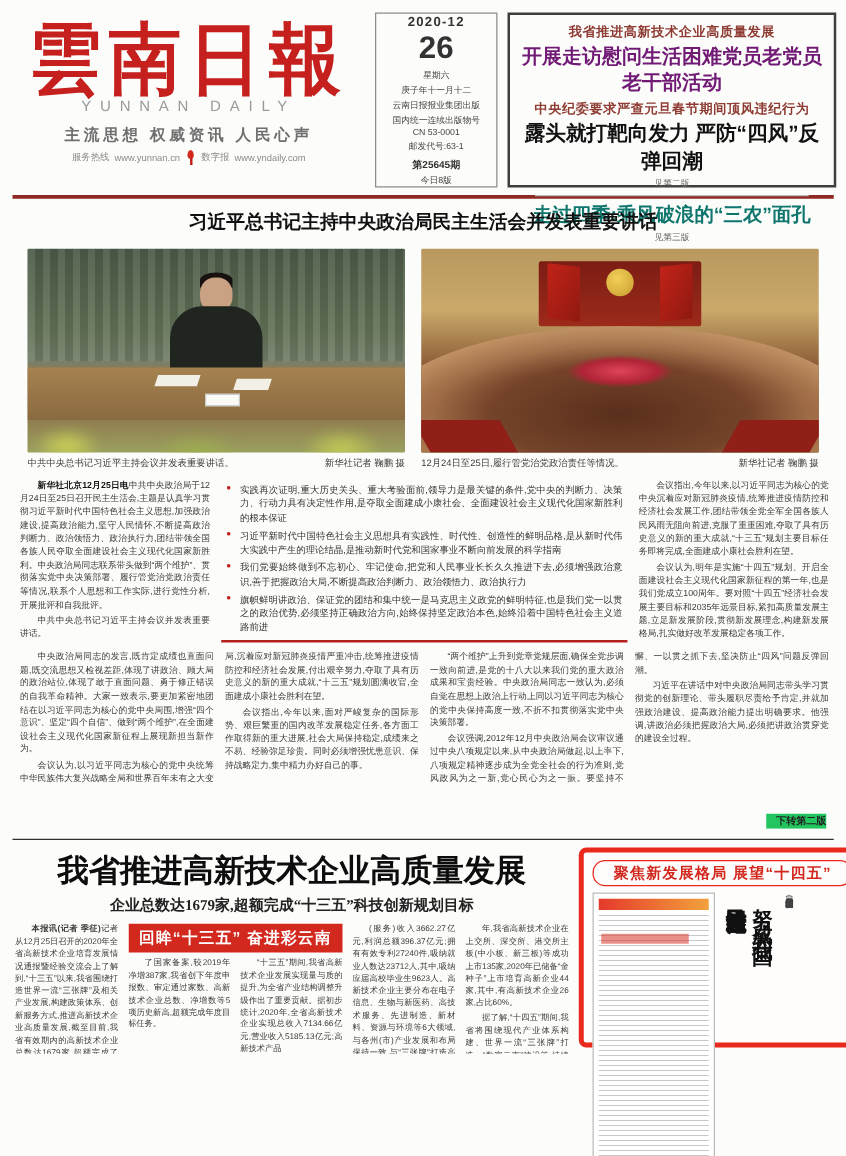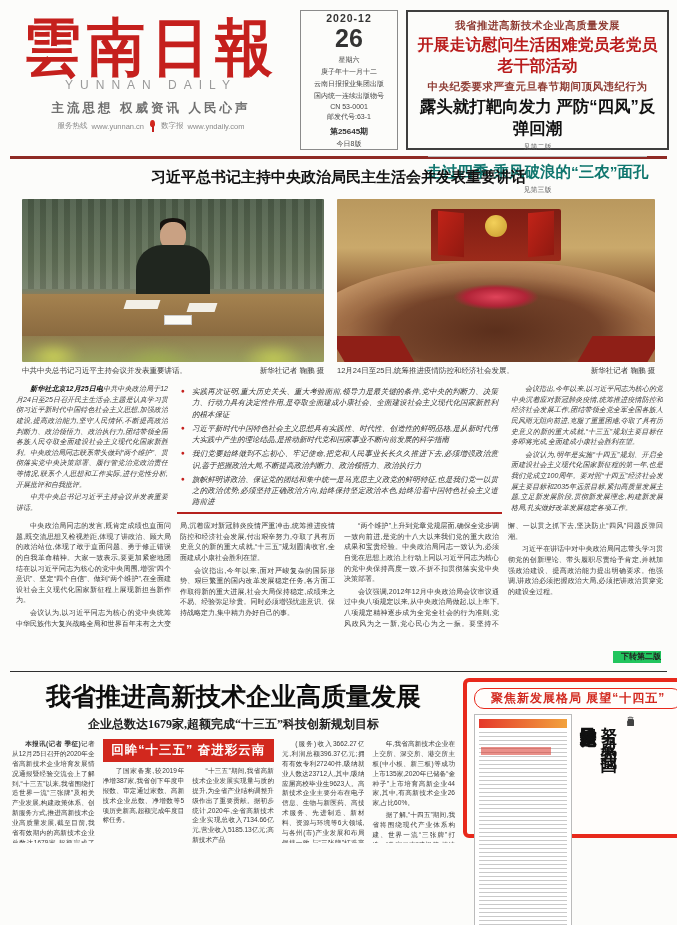--- a/index.html
+++ b/index.html
@@ -20,21 +20,21 @@
 
   .datebox{width:90px;border:1px solid #8b8b8b;padding:6px 3px;text-align:center;font-size:7.5px;color:#333;
            display:flex;flex-direction:column;justify-content:center;gap:2px;}
   .datebox .ym{font-size:10.5px;font-weight:bold;letter-spacing:1px;}
   .datebox .day{font-size:25px;font-weight:bold;line-height:1;margin-bottom:2px;}
   .datebox .small{font-size:7px;color:#444;}
   .datebox .issue{font-weight:bold;font-size:8px;margin-top:2px;}
 
   .topnews{flex:1;border:2px solid #3e3e3e;padding:7px 6px 4px;text-align:center;display:flex;flex-direction:column;justify-content:space-between;}
   .kicker-red{color:#8e3b33;font-weight:bold;font-size:10.5px;letter-spacing:.5px;}
-  .tn-h1{font-weight:900;font-size:16px;color:#b91c1c;letter-spacing:0;margin:2px 0 3px;}
+  .tn-h1{font-weight:900;font-size:16px;color:#701a75;letter-spacing:0;margin:2px 0 3px;}
   .tn-h2{font-weight:900;font-size:16.5px;color:#111;margin:2px 0 0;}
   .tn-ref{font-size:7px;color:#666;margin:2px 0;}
   .tn-div{border-top:1px solid #bbb;margin:2px 14px;}
   .tn-h3{font-weight:900;font-size:15.5px;color:#0f766e;margin:3px 0 0;}
 
   .red-rule{height:3px;background:#8e2a24;margin:2px 10px 0;}
 
   
   .lead-kicker{text-align:center;font-weight:bold;font-size:15px;color:#111;margin:9px 0 2px;}
   .lead-headline{text-align:center;font-weight:900;font-size:32px;line-height:1.16;color:#0d0d0d;
@@ -67,21 +67,21 @@
   .carpet.cl{left:0;transform:skewX(30deg);}
   .carpet.cr{right:0;transform:skewX(-30deg);}
 
   .captions{display:flex;gap:13px;padding:4px 10px 0 22px;font-size:7.5px;color:#3c3c3c;}
   .cap{display:flex;justify-content:space-between;}
   .cap.c1{width:302px;}
   .cap.c2{width:318px;}
 
   
   .lead-body{padding:8px 14px 0 16px;}
-  .row-a{display:flex;gap:9px;font-style:italic;}
+  .row-a{display:flex;gap:9px;}
   .bcol{font-size:7px;line-height:1.52;text-align:justify;color:#3a3a3a;overflow:hidden;}
   .bcol p{margin:0 0 2px;text-indent:2em;}
   .bcol p strong{color:#111;}
   .col1{width:152px;height:128px;}
   .col4{width:152px;height:128px;}
   .bullets-box{flex:1;height:120px;padding:2px 4px 6px;overflow:hidden;border-bottom:2px solid #b5211d;}
   .bullet{font-size:7.5px;line-height:1.5;color:#333;text-align:justify;margin:0 0 3px;padding-left:11px;position:relative;}
   .bullet:before{content:"●";color:#c5201d;position:absolute;left:0;top:0;font-size:6.5px;}
   .row-b{position:relative;margin-top:7px;height:142px;overflow:hidden;
          column-count:4;column-gap:9px;font-size:7px;line-height:1.52;text-align:justify;color:#3a3a3a;}
@@ -192,21 +192,21 @@
       <div class="carpet cr"></div>
     </div>
   </div>
 
   <div class="captions">
     <div class="cap c1">
       <span>中共中央总书记习近平主持会议并发表重要讲话。</span>
       <span>新华社记者 鞠鹏 摄</span>
     </div>
     <div class="cap c2">
-      <span>12月24日至25日,统筹推进疫情防控和经济社会发展。</span>
+      <span>12月24日至25日,履行管党治党政治责任等情况。</span>
       <span>新华社记者 鞠鹏 摄</span>
     </div>
   </div>
 
   <div class="lead-body">
     <div class="row-a">
       <div class="bcol col1">
         <p><strong>新华社北京12月25日电</strong><span>中共中央政治局于12月24日至25日召开民主生活会,主题是认真学习贯彻习近平新时代中国特色社会主义思想,加强政治建设,提高政治能力,坚守人民情怀,不断提高政治判断力、政治领悟力、政治执行力,团结带领全国各族人民夺取全面建设社会主义现代化国家新胜利。中央政治局同志联系带头做到“两个维护”、贯彻落实党中央决策部署、履行管党治党政治责任等情况,联系个人思想和工作实际,进行党性分析,开展批评和自我批评。</span></p>
         <span><p>中共中央总书记习近平主持会议并发表重要讲话。</p></span>
       </div>

